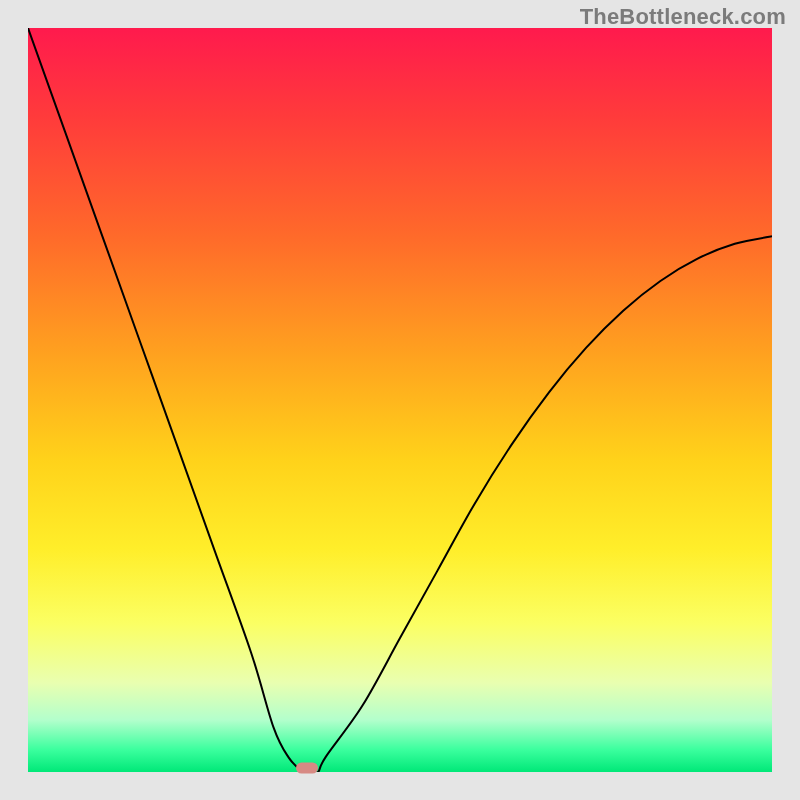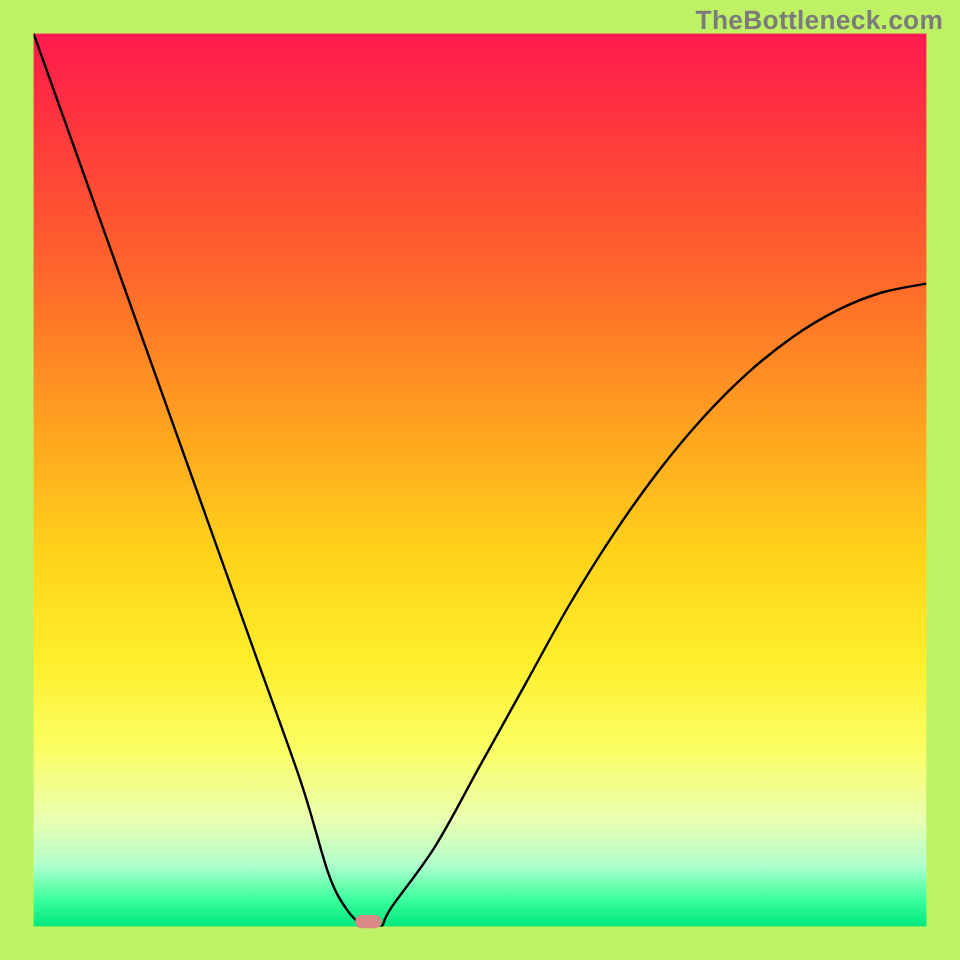--- a/index.html
+++ b/index.html
@@ -1,20 +1,20 @@
 <!DOCTYPE html>
 <html><head>
 <meta charset="utf-8">
 <style>
   * { margin: 0; padding: 0; box-sizing: border-box; }
   html, body { width: 800px; height: 800px; overflow: hidden; background: #000; }
   .frame {
     width: 800px;
     height: 800px;
-    background: #bef264;
+    background: #e5e5e5;
     position: relative;
   }
   .plot-area {
     position: absolute;
     left: 28px;
     top: 28px;
     width: 744px;
     height: 744px;
     background: linear-gradient(to bottom,
       #ff1a4d 0%,

